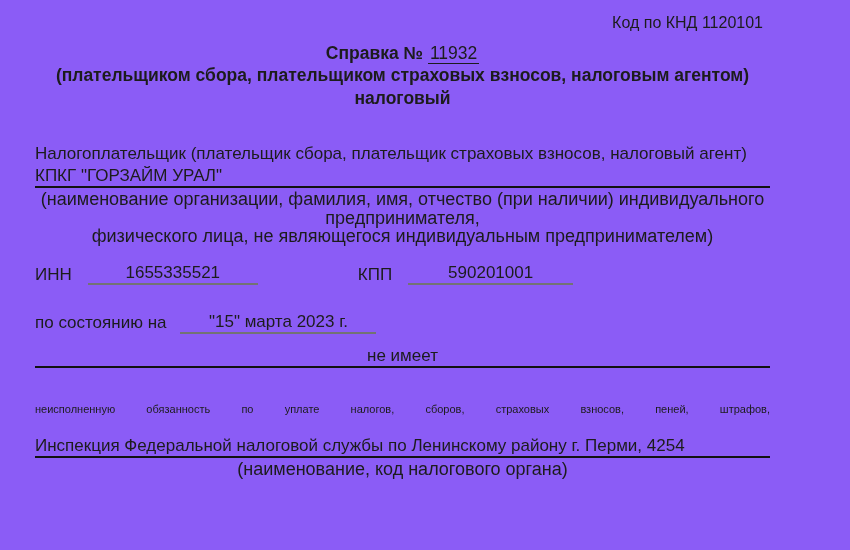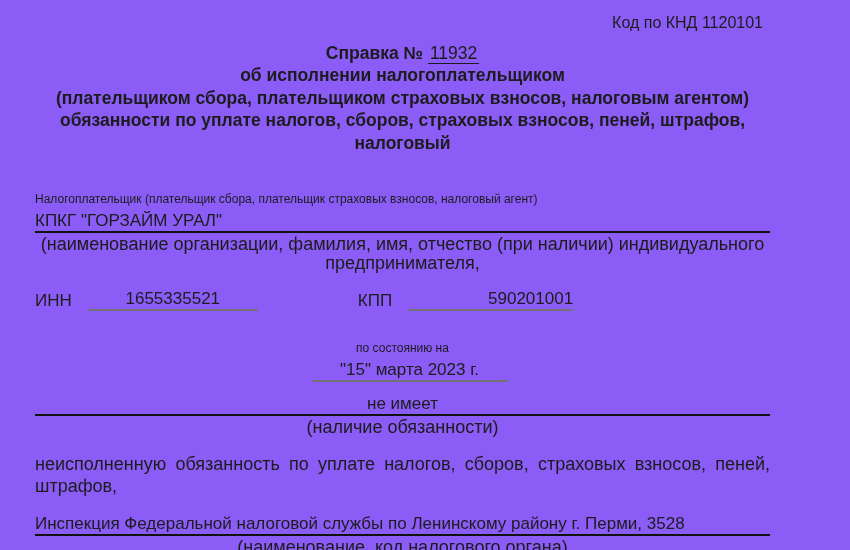--- a/index.html
+++ b/index.html
@@ -29,21 +29,21 @@
     font-size:17.5px;
     line-height:22.4px;
   }
   .cert-num {
     font-weight:400;
     border-bottom:1.5px solid #1c1c1c;
     padding:0 2px;
     text-align:right;
   }
 
-  .label-text { font-size:12px; line-height:22px; }
+  .label-text { font-size:17px; line-height:22px; }
 
   .value-line {
     border-bottom:2px solid #111111;
     font-size:17px;
     line-height:21px;
   }
   .center { text-align:center; }
 
   .hint {
     font-size:18px;
@@ -60,95 +60,92 @@
     font-size:17px;
     line-height:20px;
   }
   .field {
     border-bottom:2px solid #737373;
     text-align:center;
     display:inline-block;
   }
   .inn-field { width:170px; margin-left:16px; }
   .kpp-label { margin-left:100px; }
-  .kpp-field { width:165px; margin-left:16px;text-align:right; }
+  .kpp-field { width:165px; margin-left:16px; }
 
   .date-row {
     margin-top:26px;
     display:flex;
-    align-items:center;
-    flex-direction:column;
+    align-items:flex-end;
   }
   .date-wrap {
     display:inline-flex;
     flex-direction:column;
     width:196px;
     margin-left:14px;
   }
   .date-field { width:100%; line-height:21px; font-size:17px; }
   .date-hint { text-align:center; }
 
   .status { margin-top:12px; }
   .status .value-line { line-height:20px; }
 
   .para {
-    margin-top:16px;
-    font-size:18px;
+    margin-top:30px;
+    font-size:11px;
     line-height:22.5px;
   }
   .justify { text-align:justify; text-align-last:justify; }
 
   .authority { margin-top:15px; }
 </style>
 </head>
 <body>
 
 <div class="page">
   <div class="content">
 
     <div class="knd">Код по КНД 1120101</div>
 
     <div class="title">
       <div><span>Справка №</span> <span class="cert-num">11932</span></div>
-      <div>об исполнении налогоплательщиком</div>
       <div>(плательщиком сбора, плательщиком страховых взносов, налоговым агентом)</div>
-      <div>обязанности по уплате налогов, сборов, страховых взносов, пеней, штрафов,</div>
       <div>налоговый</div>
     </div>
 
     <div class="taxpayer">
       <div class="label-text">Налогоплательщик (плательщик сбора, плательщик страховых взносов, налоговый агент)</div>
       <div class="value-line"><span>КПКГ "ГОРЗАЙМ УРАЛ"</span></div>
       <div class="hint center">
         <div>(наименование организации, фамилия, имя, отчество (при наличии) индивидуального предпринимателя,</div>
+        <div>физического лица, не являющегося индивидуальным предпринимателем)</div>
       </div>
     </div>
 
     <div class="inn-row">
       <span>ИНН</span>
       <span class="field inn-field">1655335521</span>
       <span class="kpp-label">КПП</span>
       <span class="field kpp-field">590201001</span>
     </div>
 
     <div class="date-row">
       <span class="label-text">по состоянию на</span>
       <span class="date-wrap">
         <span class="field date-field">"15" марта 2023 г.</span>
       </span>
     </div>
 
     <div class="status">
       <div class="value-line center"><span>не имеет</span></div>
-      <div class="hint center">(наличие обязанности)</div>
     </div>
 
     <div class="para">
       <div class="justify">неисполненную обязанность по уплате налогов, сборов, страховых взносов, пеней, штрафов,</div>
     </div>
 
     <div class="authority">
-      <div class="value-line"><span>Инспекция Федеральной налоговой службы по Ленинскому району г. Перми, 3528</span></div>
+      <div class="value-line"><span>Инспекция Федеральной налоговой службы по Ленинскому району г. Перми, 4254</span></div>
       <div class="hint center">(наименование, код налогового органа)</div>
     </div>
 
   </div>
 </div>
 
 </body></html>

